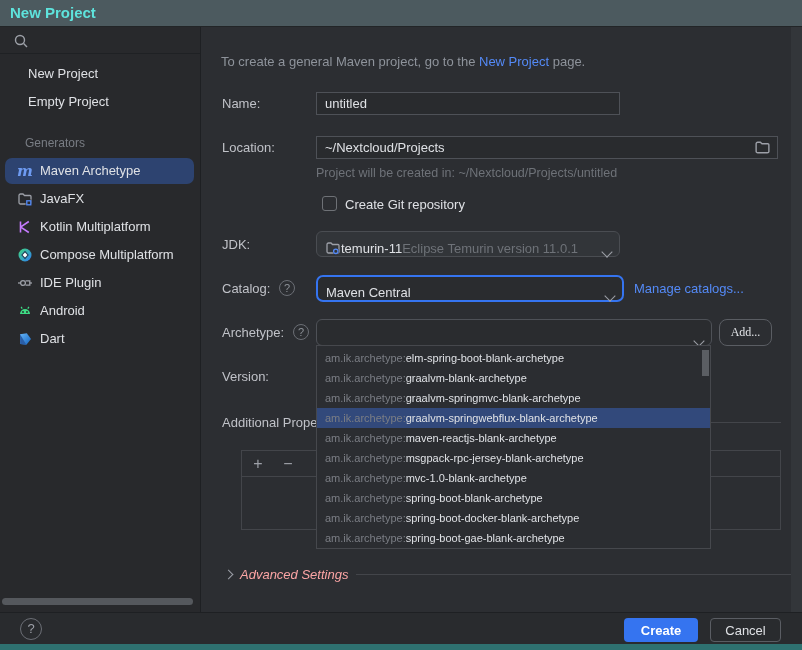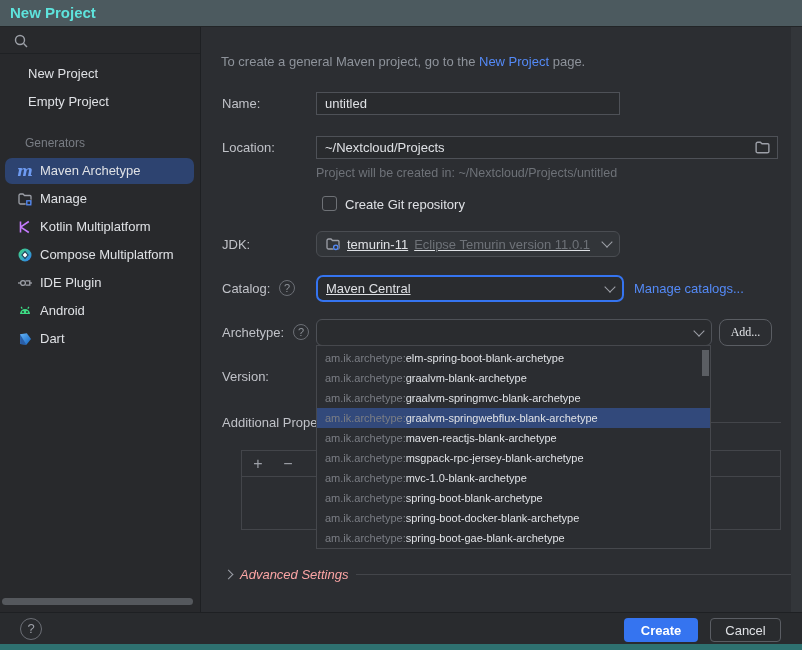--- a/index.html
+++ b/index.html
@@ -43,21 +43,21 @@
 
   .hint { position:absolute; left:114px; font-size:12.5px; color:#6E7278; }
 
   .checkbox { position:absolute; width:15px; height:15px; border:1.5px solid #6E7176; border-radius:3px; cursor:pointer; }
   .cb-label { position:absolute; font-size:13px; color:#DFE1E5; }
 
   .combo { position:absolute; border-radius:6px; font-size:13px; color:#DFE1E5; cursor:pointer; }
   .combo-jdk { background:#323539; border:1px solid #4A4D52; }
   .combo-focus { background:#2A2C2F; border:2px solid #3574F0; border-radius:7px; }
   .combo-plain { background:#2A2C2F; border:1px solid #4E5157; }
-  .combo-inner { position:relative; width:100%; height:100%; display:flex; align-items:center; padding:0 8px; gap:6px;text-decoration:underline; }
+  .combo-inner { position:relative; width:100%; height:100%; display:flex; align-items:flex-end; padding:0 8px; gap:0; }
   .combo-detail { color:#6E7278; }
   .chev { width:8px; height:8px; border-left:1.6px solid #9DA0A8; border-bottom:1.6px solid #9DA0A8;
     transform:rotate(-45deg); margin-left:auto; margin-top:-4px; flex:none; }
   .link-text { position:absolute; font-size:13px; color:#548AF7; cursor:pointer; }
   .btn-ghost { position:absolute; background:transparent; border:1px solid #5A5D63; border-radius:8px;
     color:#DFE1E5; font-size:12px; text-align:center; cursor:pointer; font-family:Liberation Serif, serif; }
 
   .tsep { position:absolute; display:flex; align-items:center; gap:8px; }
   .tsep .tsep-line { flex:1; height:1px; background:#43454A; }
   .tsep .tsep-label { font-size:13px; color:#C0C2C8; white-space:nowrap; }
@@ -124,21 +124,21 @@
 
     <div class="gen-item" style="top:158px">
       <div class="gen-pill"></div>
       <span class="gen-icon">
         <svg width="16" height="16" viewBox="0 0 16 16">
           <path d="M2 4.5C2 3.7 2.6 3 3.5 3H6l1.5 1.5H13c.6 0 1 .5 1 1V12c0 .8-.6 1-1.5 1h-9C2.6 13 2 12.4 2 11.5Z" fill="none" stroke="#9DA0A8" stroke-width="1.3"></path>
           <rect x="8.6" y="8.6" width="6" height="6" fill="#28292C"></rect>
           <rect x="9.8" y="9.8" width="4" height="4" fill="none" stroke="#548AF7" stroke-width="1.3"></rect>
         </svg>
       </span>
-      <span class="gen-label">Manage</span>
+      <span class="gen-label">JavaFX</span>
     </div>
 
     <div class="gen-item" style="top:186px">
       <div class="gen-pill"></div>
       <span class="gen-icon">
         <svg width="16" height="16" viewBox="0 0 16 16">
           <path d="M3.5 2.5v11M3.5 8.2 11.8 2.5M3.8 8.2l8 5.3" fill="none" stroke="#C57BFF" stroke-width="1.6"></path>
         </svg>
       </span>
       <span class="gen-label">Kotlin Multiplatform</span>

